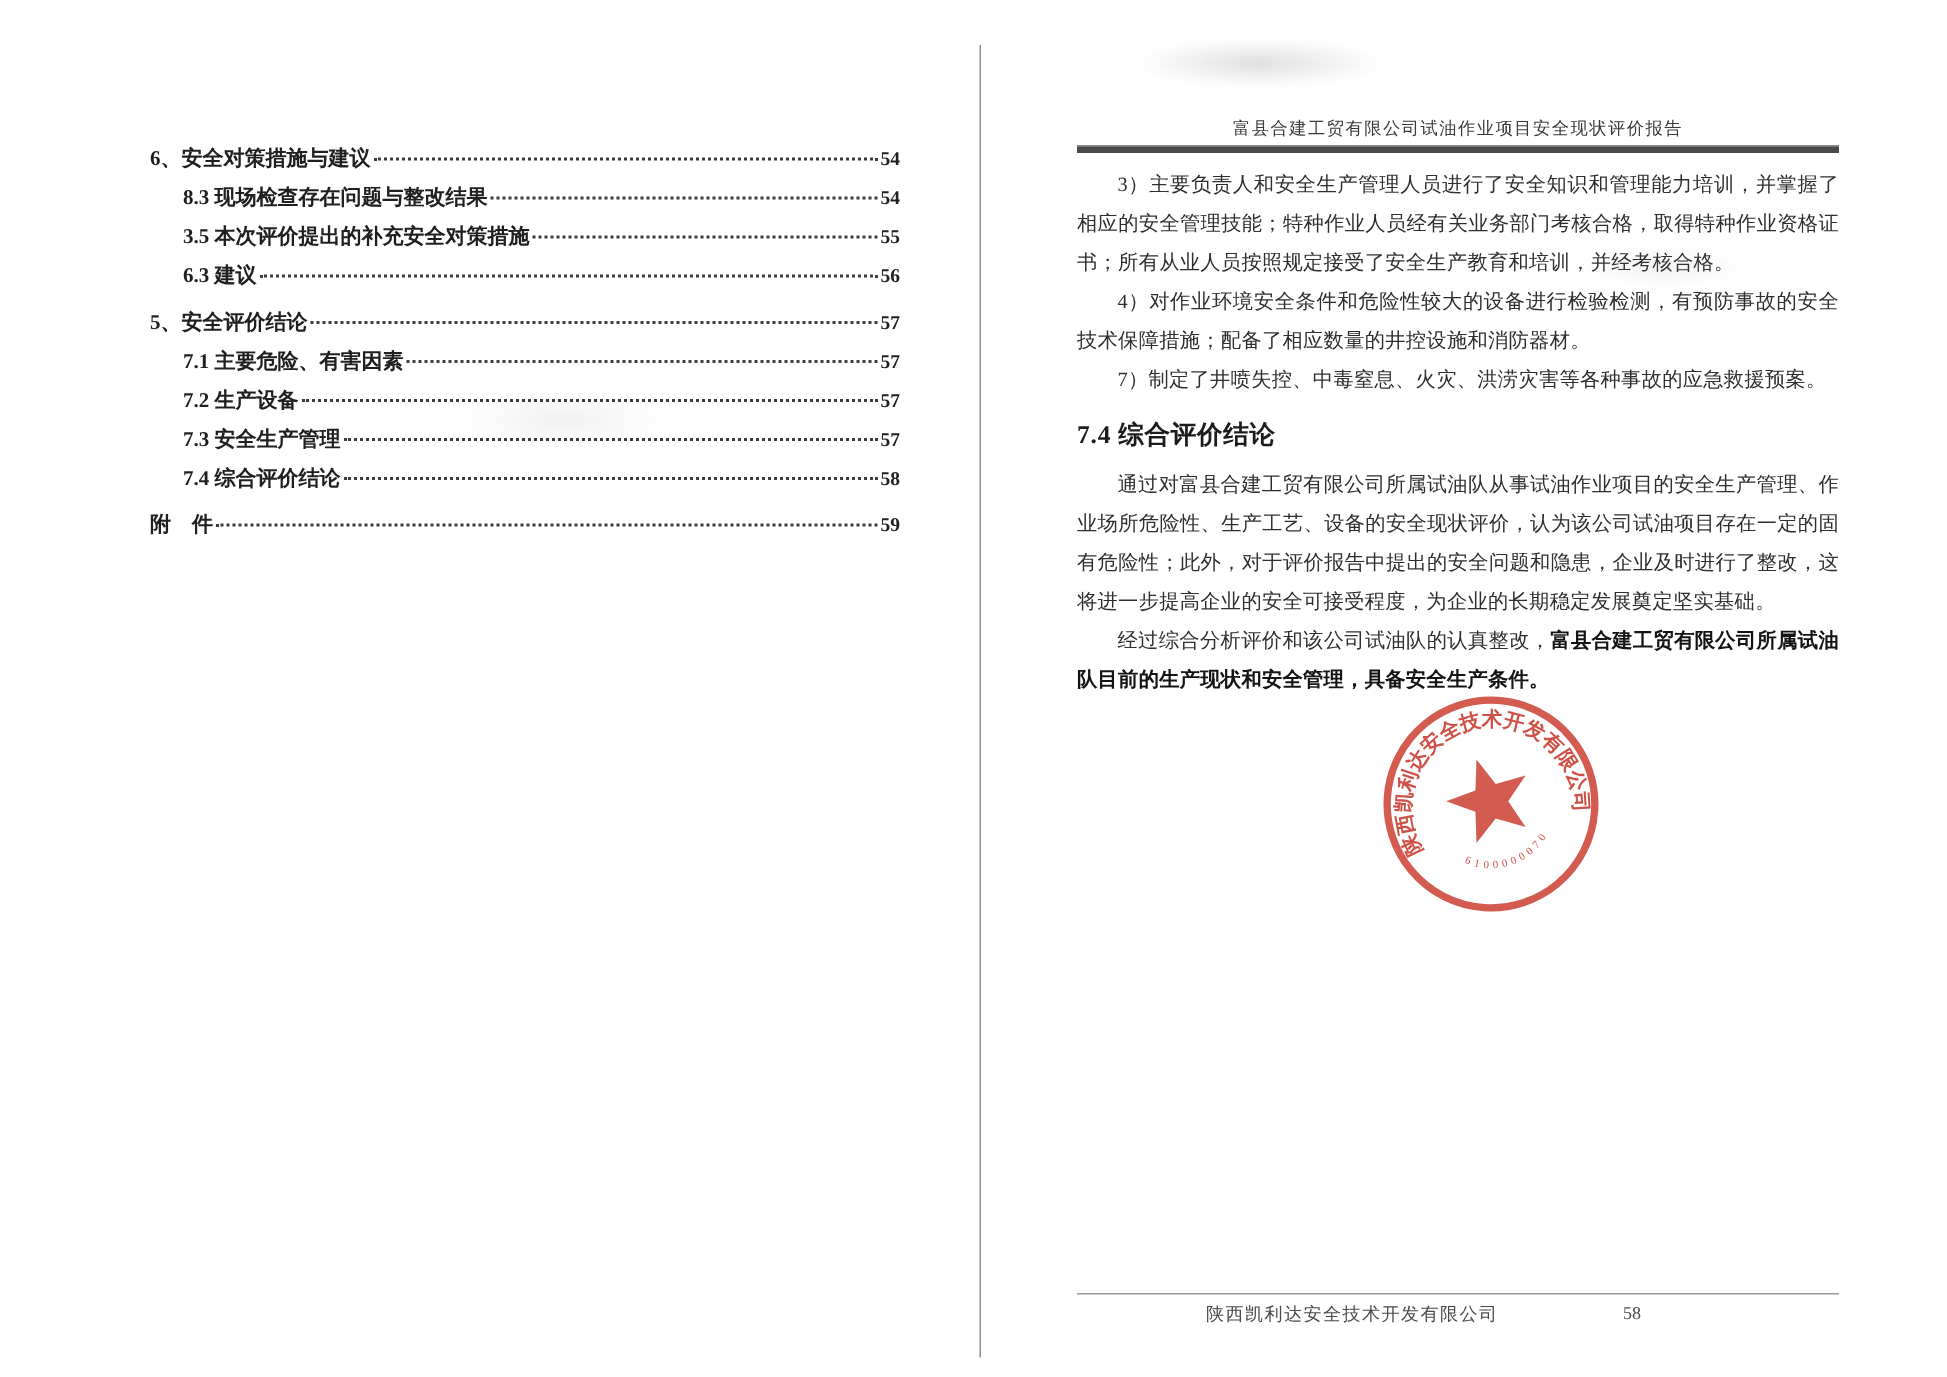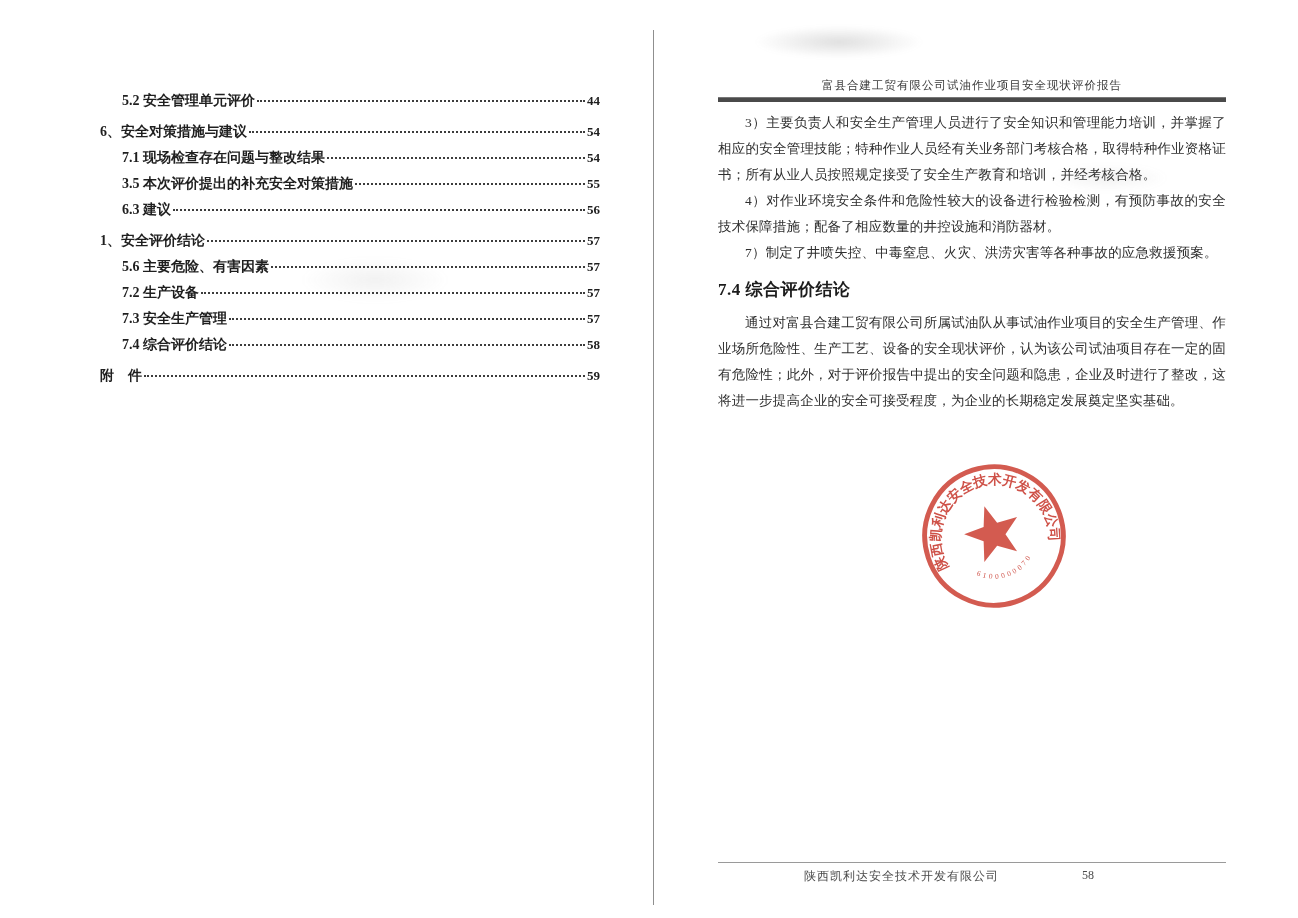--- a/index.html
+++ b/index.html
@@ -43,58 +43,53 @@
   .a3{left:395px;top:165px;width:120px;height:26px;background:radial-gradient(ellipse at center,rgba(120,120,120,.10),transparent 70%);filter:blur(3px);}
 </style>
 </head>
 <body>
 
 <div class="canvas">
 
   <div class="page-left">
     <div class="scan-artifact a2"></div>
     <div class="toc">
-    <div class="toc-row level-2">
-      <span class="toc-label">5.2 安全管理单元评价</span>
-      <span class="toc-dots"></span>
-      <span class="toc-pagenum">44</span>
-    </div>
 
     <div class="toc-row level-1">
       <span class="toc-label">6、安全对策措施与建议</span>
       <span class="toc-dots"></span>
       <span class="toc-pagenum">54</span>
     </div>
 
     <div class="toc-row level-2">
-      <span class="toc-label">7.1 现场检查存在问题与整改结果</span>
+      <span class="toc-label">8.3 现场检查存在问题与整改结果</span>
       <span class="toc-dots"></span>
       <span class="toc-pagenum">54</span>
     </div>
 
     <div class="toc-row level-2">
       <span class="toc-label">3.5 本次评价提出的补充安全对策措施</span>
       <span class="toc-dots"></span>
       <span class="toc-pagenum">55</span>
     </div>
 
     <div class="toc-row level-2">
       <span class="toc-label">6.3 建议</span>
       <span class="toc-dots"></span>
       <span class="toc-pagenum">56</span>
     </div>
 
     <div class="toc-row level-1">
-      <span class="toc-label">1、安全评价结论</span>
+      <span class="toc-label">5、安全评价结论</span>
       <span class="toc-dots"></span>
       <span class="toc-pagenum">57</span>
     </div>
 
     <div class="toc-row level-2">
-      <span class="toc-label">5.6 主要危险、有害因素</span>
+      <span class="toc-label">7.1 主要危险、有害因素</span>
       <span class="toc-dots"></span>
       <span class="toc-pagenum">57</span>
     </div>
 
     <div class="toc-row level-2">
       <span class="toc-label">7.2 生产设备</span>
       <span class="toc-dots"></span>
       <span class="toc-pagenum">57</span>
     </div>
 
@@ -137,20 +132,21 @@
 
 
 
     <p class="para">7）制定了井喷失控、中毒窒息、火灾、洪涝灾害等各种事故的应急救援预案。</p>
   </div>
 
       <h2 class="section-heading">7.4  综合评价结论</h2>
 
       <p class="para">通过对富县合建工贸有限公司所属试油队从事试油作业项目的安全生产管理、作业场所危险性、生产工艺、设备的安全现状评价，认为该公司试油项目存在一定的固有危险性；此外，对于评价报告中提出的安全问题和隐患，企业及时进行了整改，这将进一步提高企业的安全可接受程度，为企业的长期稳定发展奠定坚实基础。</p>
 
+      <p class="para"><span>经过综合分析评价和该公司试油队的认真整改，</span><span class="bold">富县合建工贸有限公司所属试油队目前的生产现状和安全管理，具备安全生产条件。</span></p>
     </div>
 
     <div class="stamp">
       <svg viewBox="0 0 160 160" width="156" height="156">
         <g transform="rotate(-18 80 80)">
           <circle cx="80" cy="80" r="71" fill="none" stroke="#cd4438" stroke-width="5"></circle>
           <path id="arcTop" d="M 26.2,98.4 A 56,56 0 1 1 133.8,98.4" fill="none"></path>
           <text class="seal-text" font-size="14" lengthAdjust="spacingAndGlyphs">
             <textPath href="#arcTop" startOffset="2" textLength="210">陕西凯利达安全技术开发有限公司</textPath>
           </text>

